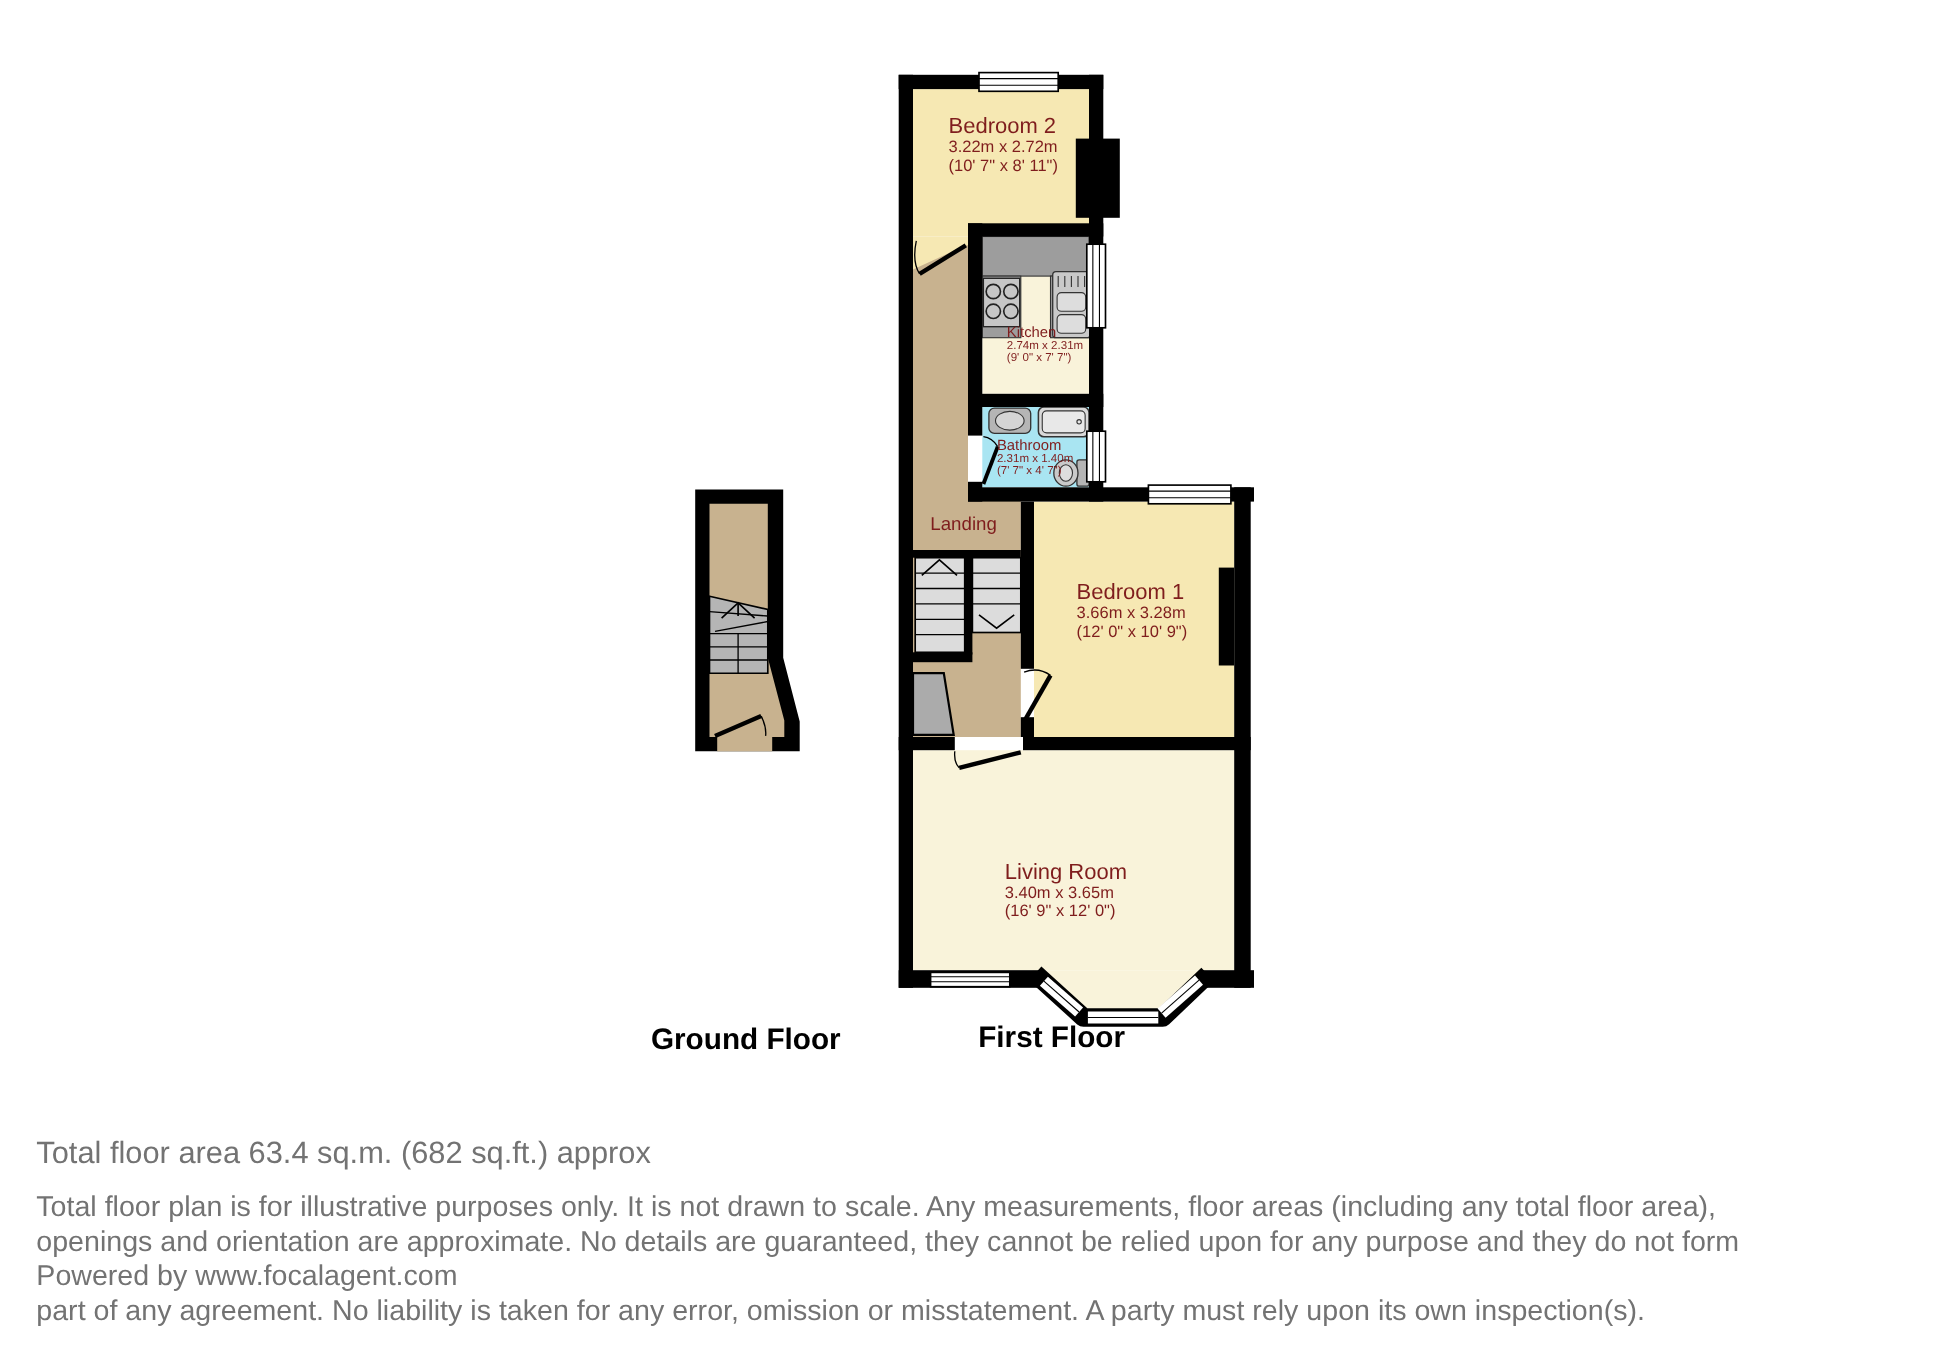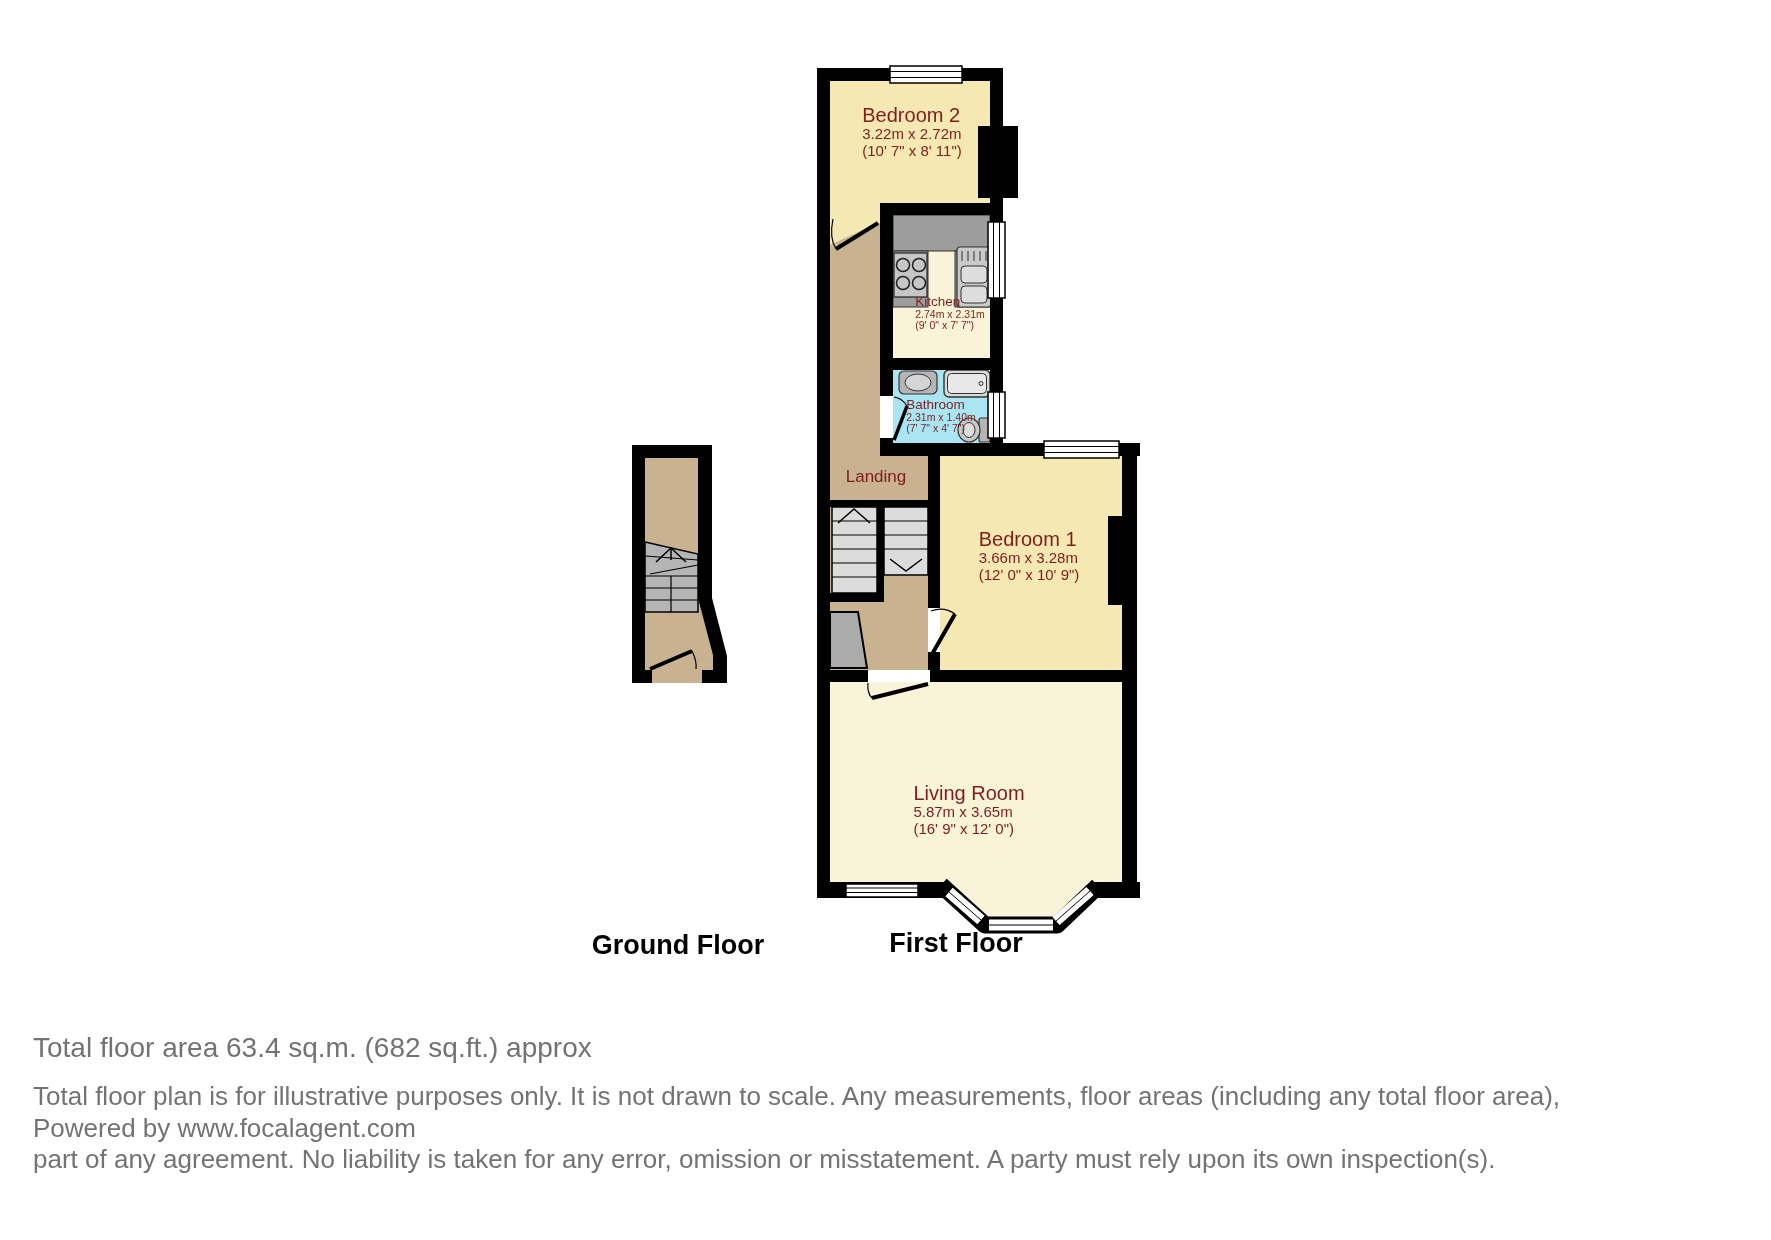--- a/index.html
+++ b/index.html
@@ -198,29 +198,30 @@
   <div class="room-label landing-label" style="left:876px;top:468px;">Landing</div>
 
   <div class="room-label" style="left:1029px;top:528px;">
     <div class="rname-lg">Bedroom 1</div>
     <div class="rdim-lg">3.66m x 3.28m</div>
     <div class="rdim-lg">(12' 0" x 10' 9")</div>
   </div>
 
   <div class="room-label" style="left:969px;top:782px;">
     <div class="rname-lg">Living Room</div>
-    <div class="rdim-lg">5.87m x 3.65m</div>
+    <div class="rdim-lg">3.40m x 3.65m</div>
     <div class="rdim-lg">(16' 9" x 12' 0")</div>
   </div>
 
   <div class="floor-caption" style="left:678px;top:930px;">Ground Floor</div>
   <div class="floor-caption" style="left:956px;top:928px;">First Floor</div>
 
   <div id="footer">
     <div id="total-area">Total floor area 63.4 sq.m. (682 sq.ft.) approx</div>
     <div>
       <div class="disclaimer-line">Total floor plan is for illustrative purposes only. It is not drawn to scale. Any measurements, floor areas (including any total floor area),</div>
+      <div class="disclaimer-line">openings and orientation are approximate. No details are guaranteed, they cannot be relied upon for any purpose and they do not form</div>
       <div class="disclaimer-line">Powered by www.focalagent.com</div>
       <div class="disclaimer-line">part of any agreement. No liability is taken for any error, omission or misstatement. A party must rely upon its own inspection(s).</div>
     </div>
   </div>
 
 </div>
 
 </body></html>

